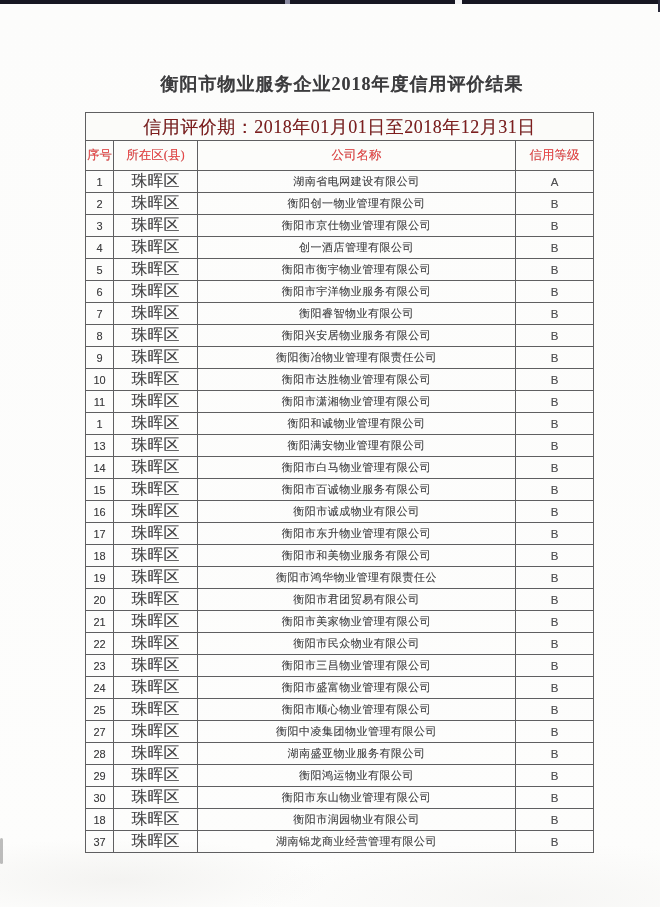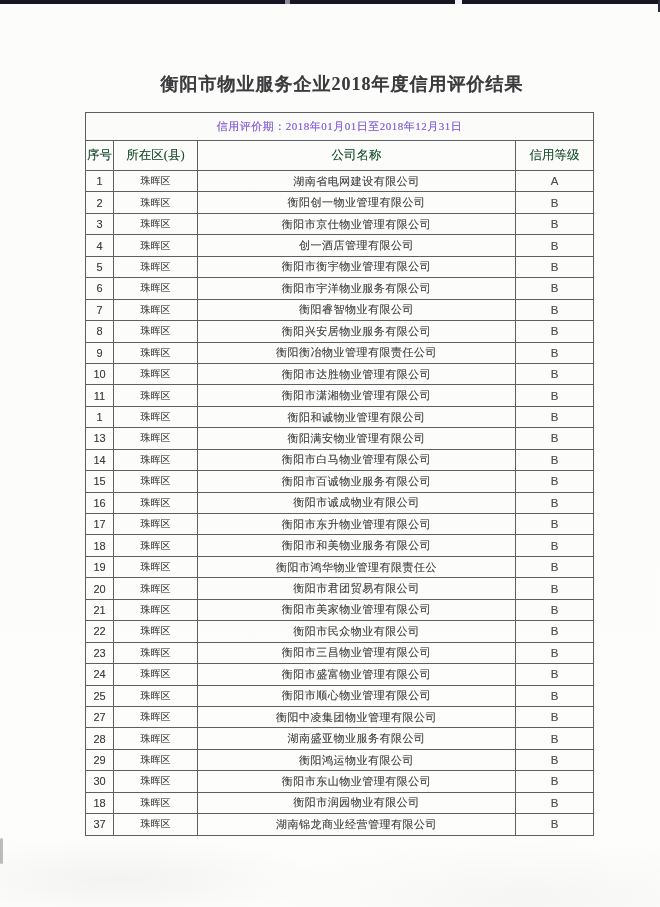--- a/index.html
+++ b/index.html
@@ -74,38 +74,38 @@
     vertical-align: middle;
     padding: 0;
     overflow: hidden;
     white-space: nowrap;
     font-weight: normal;
     text-shadow: 0 0 0.4px rgba(80,80,82,0.5);
   }
   table.credit-table { border: 1.5px solid #505052; }
   tr.period-row th {
     height: 27px;
-    font-size: 11px;
+    font-size: 18px;
     letter-spacing: 0.5px;
     background: #fbfbf9;
-    color: #8b5cf6;
+    color: #7f1d1d;
   }
   tr.header-row th {
     height: 29px;
     font-size: 12.5px;
     background: #fcfcfa;
-    color: #14532d;
+    color: #ef4444;
   }
   tr.data-row td { height: 20.45px; }
   td.cell-no {
     font-family: "Liberation Sans", "DejaVu Sans", sans-serif;
     font-size: 11px;
     color: #3e3e40;
   }
-  td.cell-district { font-size: 10px; }
+  td.cell-district { font-size: 16px; }
   td.cell-company  { font-size: 11px; letter-spacing: 0.5px; }
   td.cell-grade {
     font-family: "Liberation Sans", "DejaVu Sans", sans-serif;
     font-size: 11.5px;
     color: #515153;
   }
 </style>
 </head>
 <body>
 

